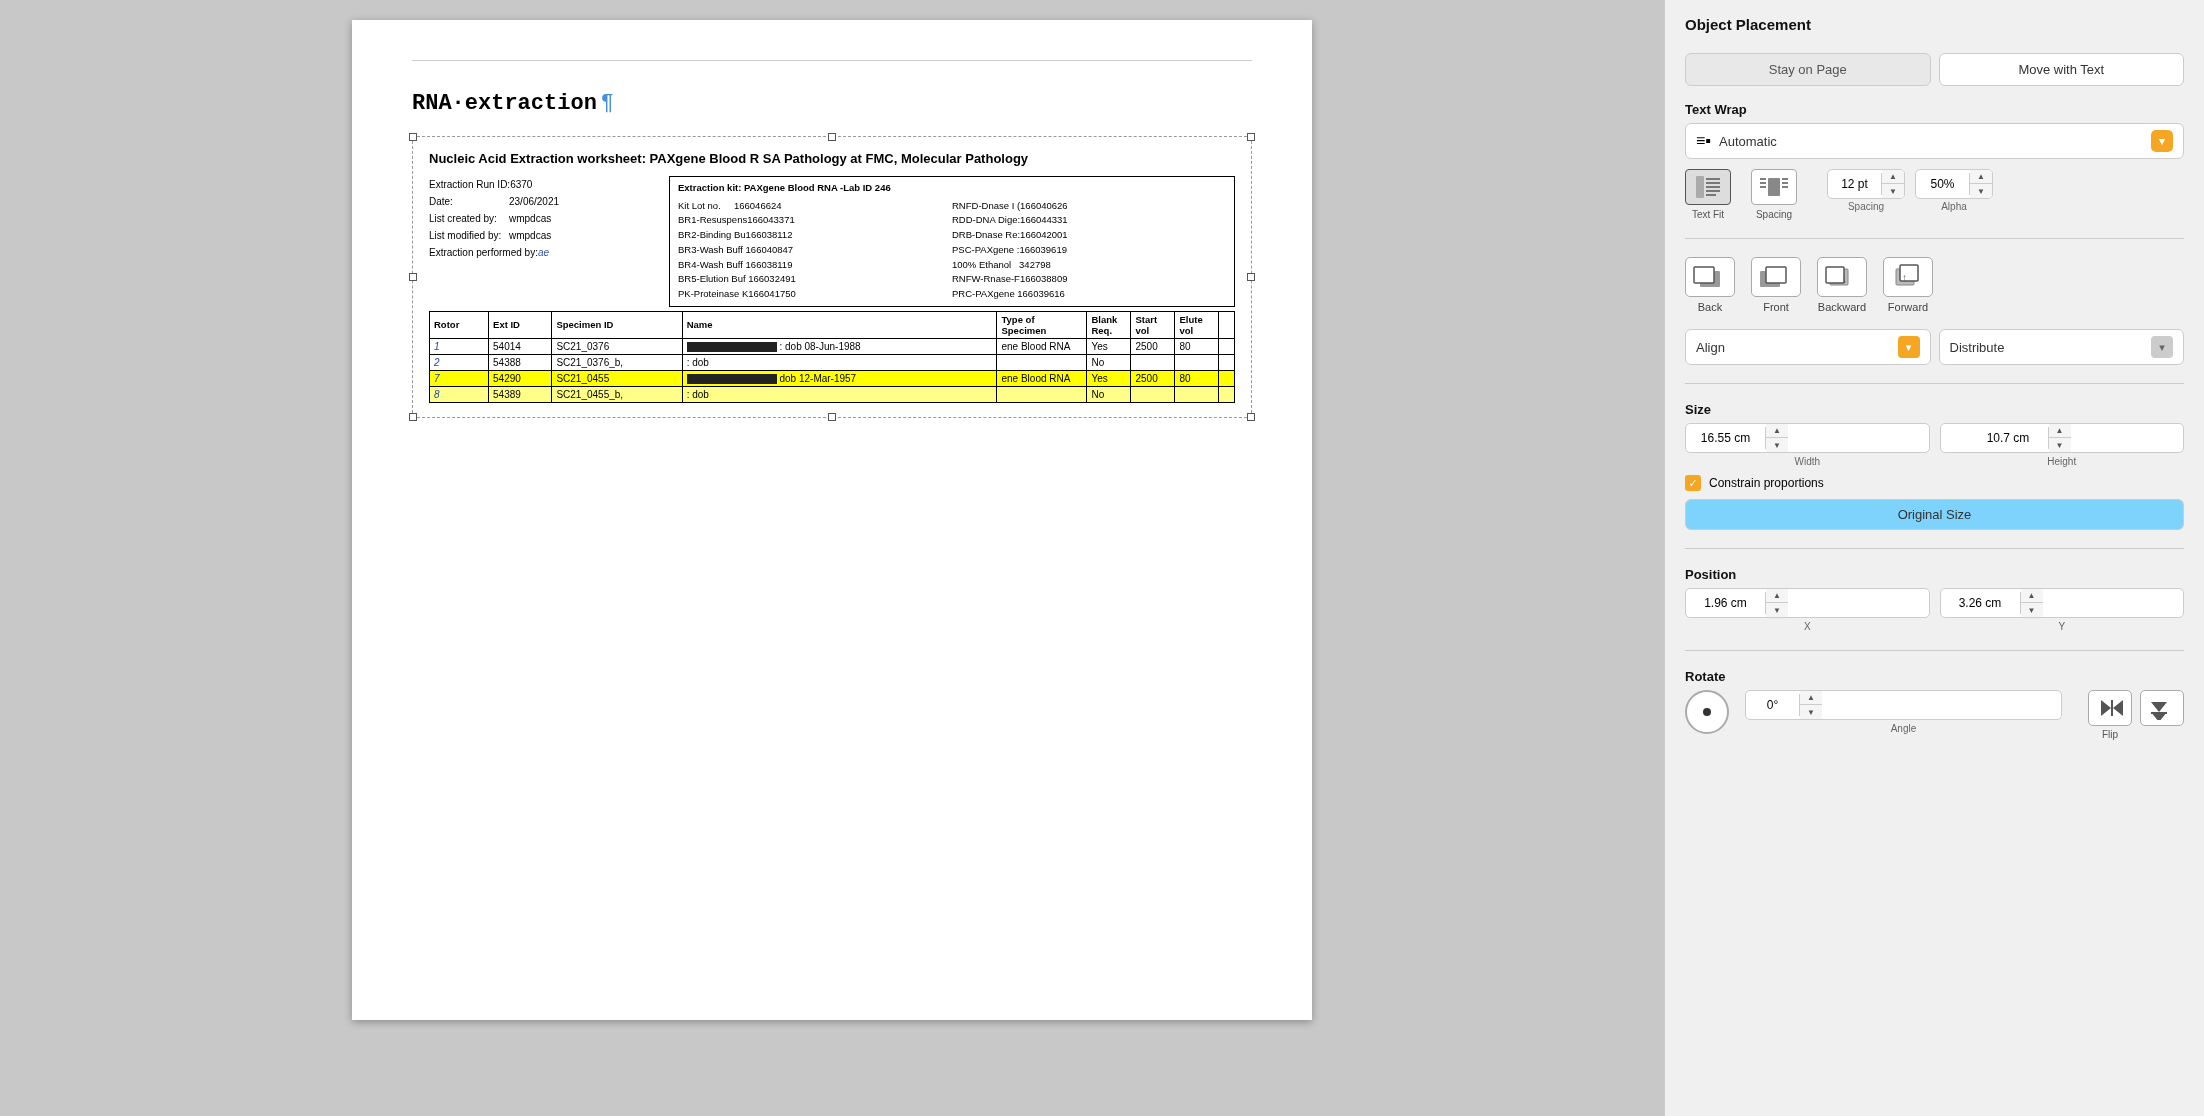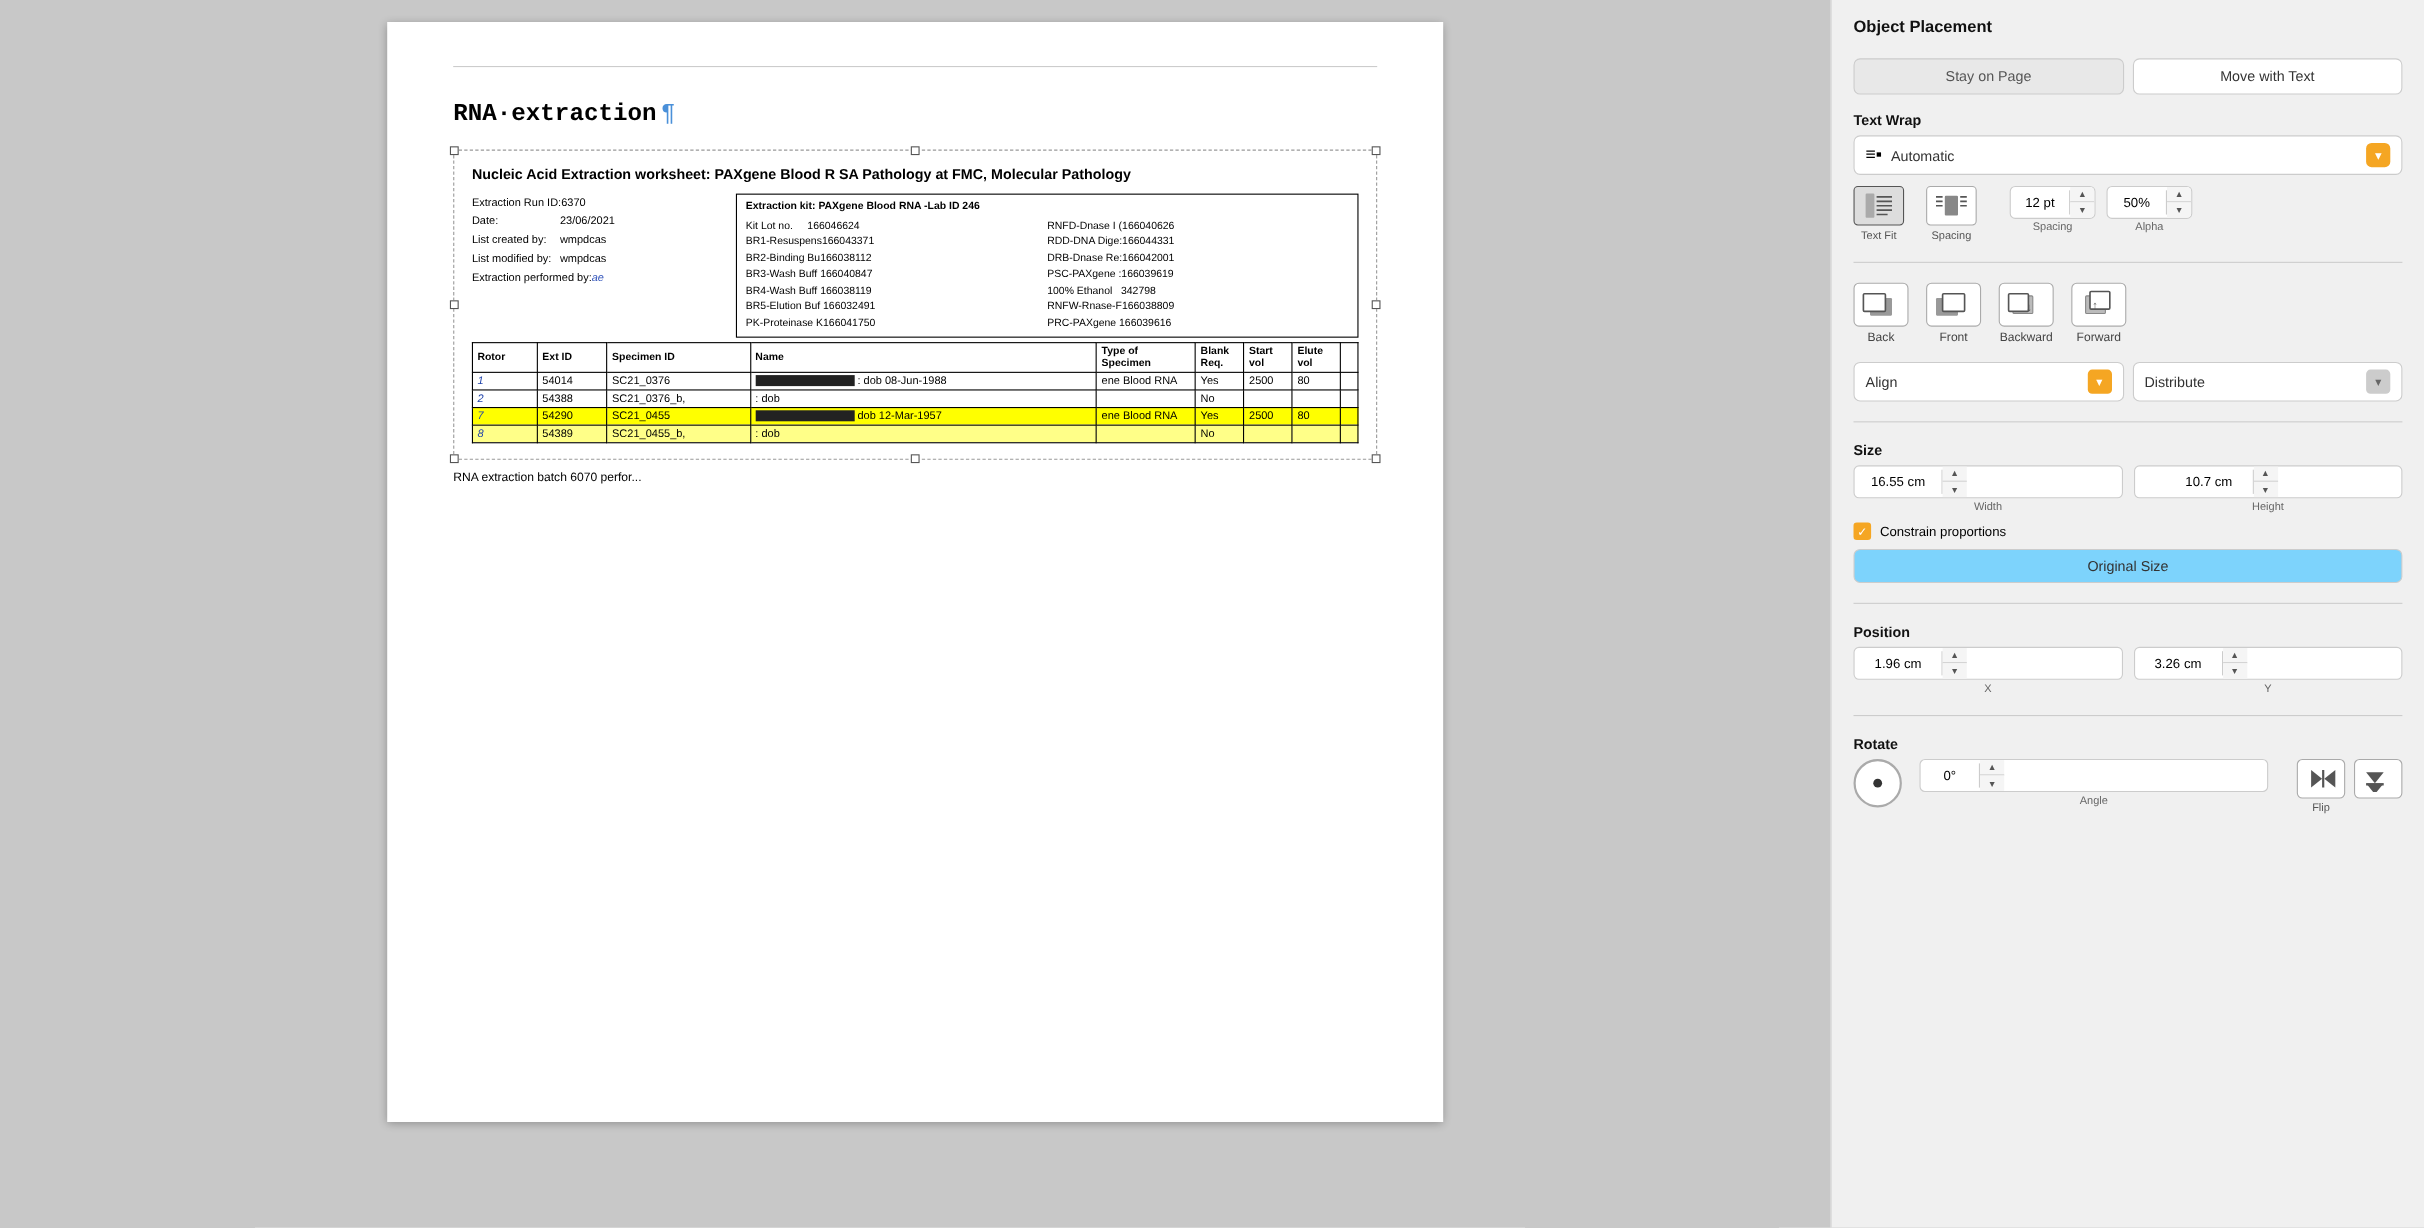--- a/index.html
+++ b/index.html
@@ -680,21 +680,20 @@
               <td></td>
               <td></td>
             </tr>
           </tbody>
         </table>
 
       </div>
 
     </div>
 
-    <div class="bottom-text">RNA extraction batch 6070 perfor...</div>
   </div>
 </div>
 
 <div class="right-panel">
 
   <div class="panel-title">Object Placement</div>
 
   <div class="placement-row">
     <button class="placement-btn active">Stay on Page</button>
     <button class="placement-btn">Move with Text</button>

